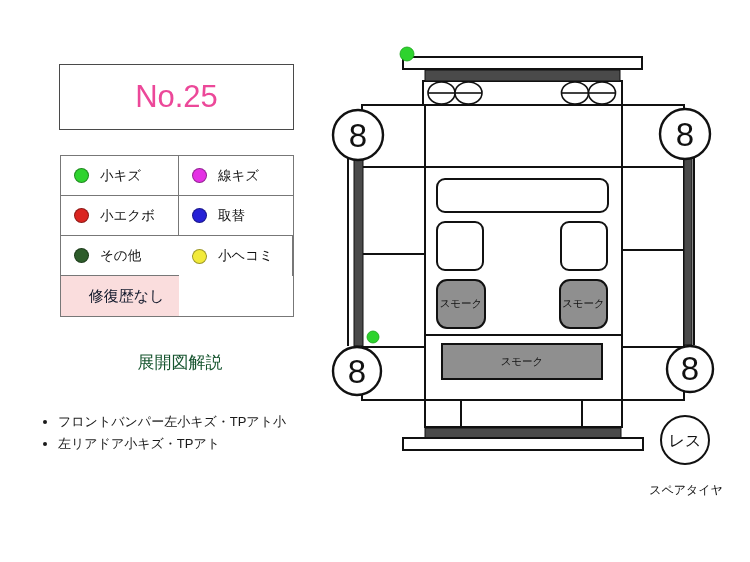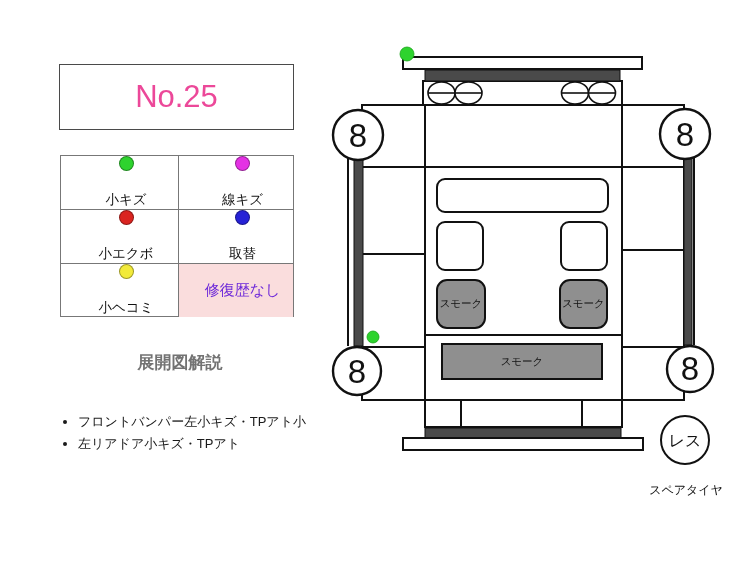--- a/index.html
+++ b/index.html
@@ -14,35 +14,35 @@
     font-size:31px;color:#ec4899;
   }
   .legend{
     position:absolute;left:60px;top:155px;width:234px;height:162px;
     display:grid;grid-template-columns:118px 1fr;grid-template-rows:repeat(4,1fr);
     border:1px solid #777;box-sizing:border-box;background:#fff;
   }
   .legend-cell{
     display:flex;align-items:center;padding-left:13px;
     border-right:1px solid #777;border-bottom:1px solid #777;
-    font-size:13.5px;gap:20px;box-sizing:border-box;flex-direction:column;
+    font-size:13.5px;gap:11px;box-sizing:border-box;
   }
   .legend-cell.col2{border-right:none;align-items:center;}
   .legend-cell.row4{border-bottom:none;}
   .dot{width:15px;height:15px;border-radius:50%;flex:0 0 auto;border:1px solid rgba(0,0,0,0.35);box-sizing:border-box;}
   .no-repair-cell{
     display:flex;align-items:center;justify-content:center;
     font-size:15px;box-sizing:border-box;
   }
   .notes-heading{
     position:absolute;left:75px;top:351px;width:210px;text-align:center;
-    font-size:17px;font-weight:bold;color:#737373;
+    font-size:17px;font-weight:normal;color:#14532d;
   }
   .bullet-list{
-    position:absolute;left:60px;top:414px;margin:0;padding-left:18px;
+    position:absolute;left:40px;top:414px;margin:0;padding-left:18px;
     font-size:13px;color:#1a1a1a;width:290px;
   }
   .bullet-list li{margin:0 0 6px 0;line-height:16px;}
   .car-svg{position:absolute;left:325px;top:38px;}
   svg text{font-family:"Liberation Sans","DejaVu Sans",sans-serif;}
 </style>
 </head>
 <body>
 
 <div class="no-box">
@@ -59,26 +59,30 @@
     <span>線キズ</span>
   </div>
   <div class="legend-cell">
     <span class="dot" style="background-color: rgb(218, 36, 32);"></span>
     <span>小エクボ</span>
   </div>
   <div class="legend-cell col2">
     <span class="dot" style="background-color: rgb(38, 33, 214);"></span>
     <span>取替</span>
   </div>
+  <div class="legend-cell col2">
+    <span class="dot" style="background-color: rgb(45, 92, 42);"></span>
+    <span>その他</span>
+  </div>
   <div class="legend-cell row4">
     <span class="dot" style="background-color: rgb(242, 234, 58);"></span>
     <span>小ヘコミ</span>
   </div>
   <div class="legend-cell col2 row4 no-repair-cell" style="background-color: rgb(250, 221, 221);">
-    <span style="color: #6d28d9;">修復歴なし</span>
+    <span style="color: #0f172a;">修復歴なし</span>
   </div>
 </div>
 
 <div class="notes-heading">展開図解説</div>
 
 <ul class="bullet-list">
   <li>フロントバンパー左小キズ・TPアト小</li>
   <li>左リアドア小キズ・TPアト</li>
 </ul>
 

